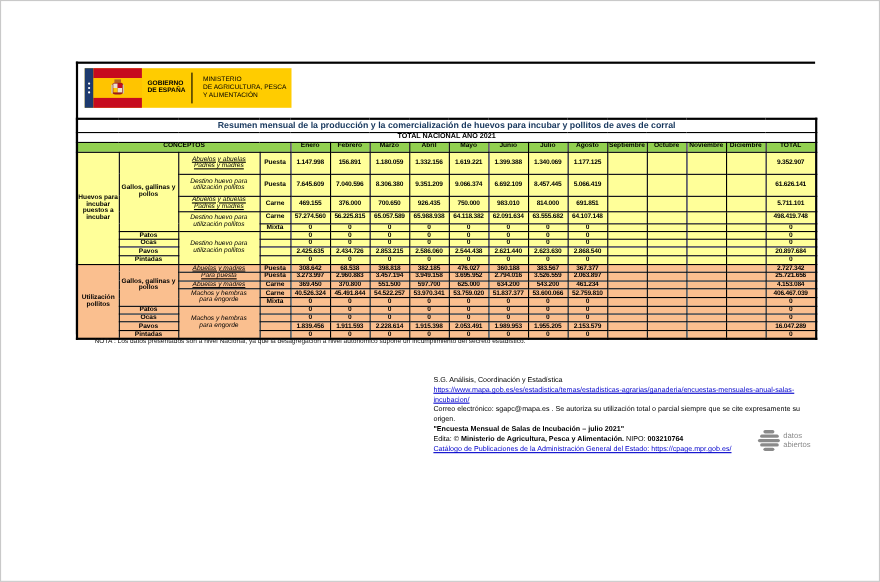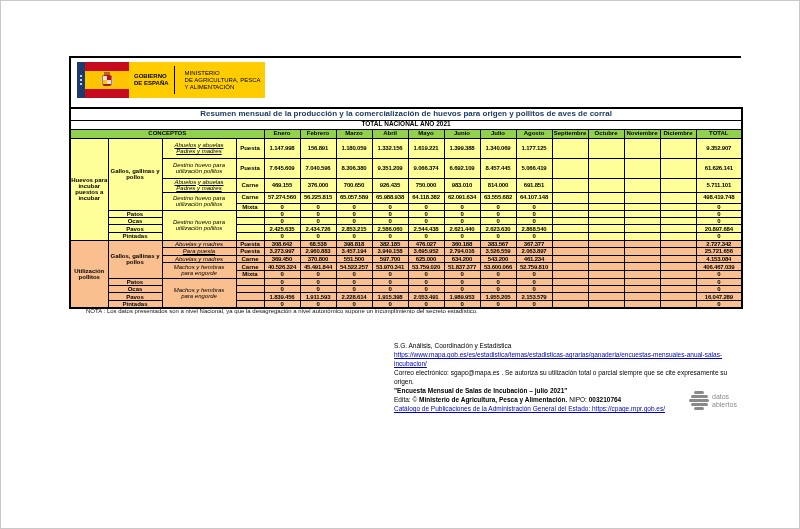--- a/index.html
+++ b/index.html
@@ -106,21 +106,21 @@
     <colgroup>
       <col style="width:38px">
         <col style="width:54px">
         <col style="width:74px">
         <col style="width:28px">
       <col style="width:36px" span="12">
       <col style="width:46px">
     </colgroup>
     <tbody id="tbody">
       <tr class="title-row">
-        <td colspan="17" style="color:#17375d">Resumen mensual de la producción y la comercialización de huevos para origen y pollitos de aves de corral</td>
+        <td colspan="17" style="color:#17375d">Resumen mensual de la producción y la comercialización de huevos para incubar y pollitos de aves de corral</td>
       </tr>
       <tr class="subtitle-row">
         <td colspan="17">TOTAL NACIONAL AÑO 2021</td>
       </tr>
       <tr id="header-row">
         <th class="conceptos" colspan="4" style="background: rgb(146, 208, 80);">CONCEPTOS</th>
 
         <th class="month" style="background: rgb(146, 208, 80);">Enero</th>
           <th class="month" style="background: rgb(146, 208, 80);">Febrero</th>
           <th class="month" style="background: rgb(146, 208, 80);">Marzo</th>

